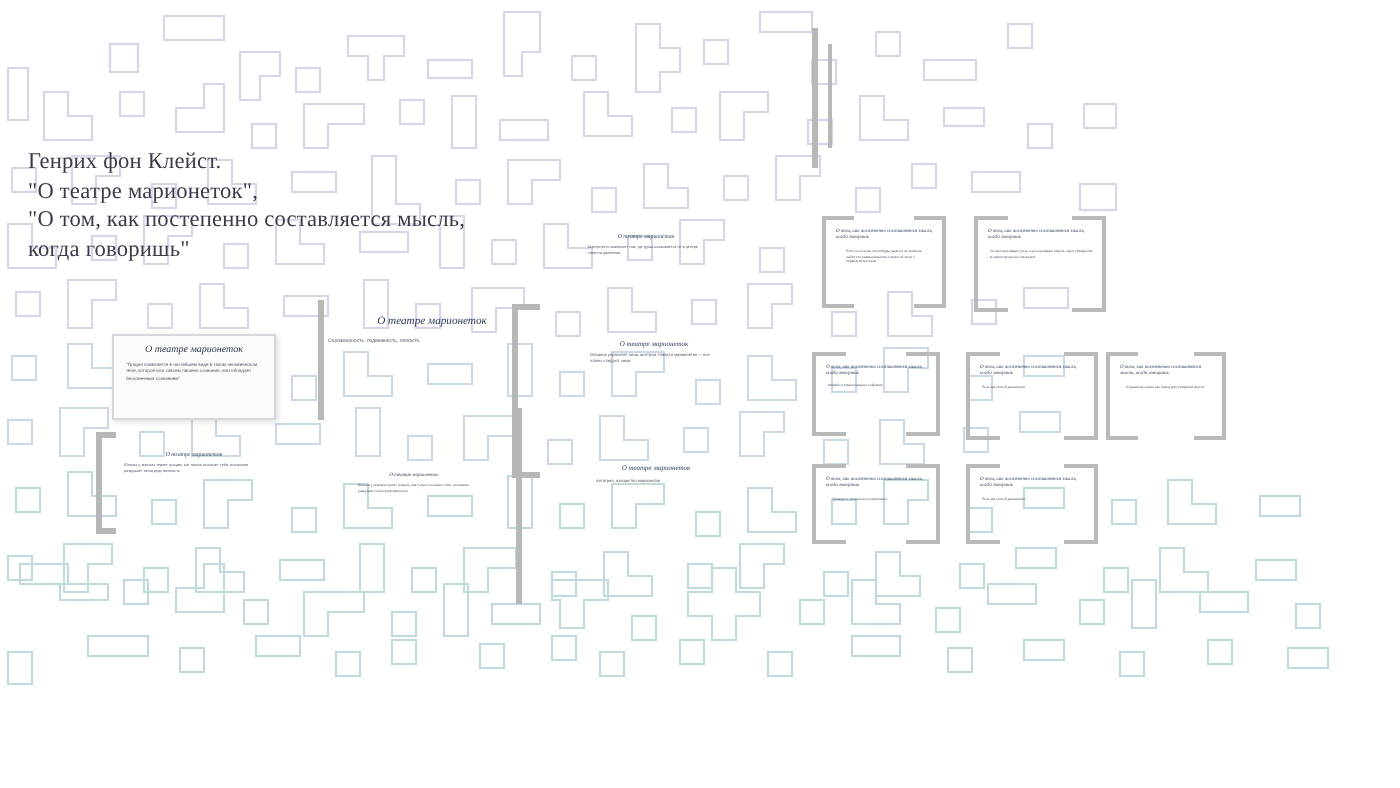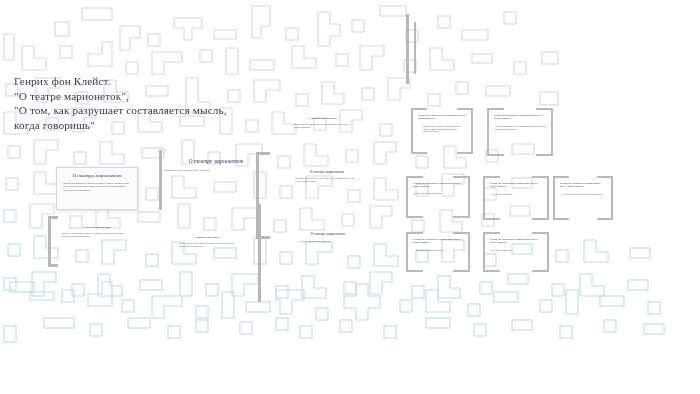--- a/index.html
+++ b/index.html
@@ -280,21 +280,21 @@
       <rect x="512" y="320" width="20" height="10"></rect>
       <rect x="560" y="326" width="12" height="12"></rect>
       <rect x="604" y="320" width="12" height="12"></rect>
       <rect x="644" y="324" width="20" height="10"></rect>
     </g>
   </svg>
   </div>
 
   <div id="title-block">Генрих фон Клейст.
 "О театре марионеток",
-"О том, как разрушает составляется мысль,
+"О том, как постепенно составляется мысль,
 когда говоришь"</div>
 
   <div class="vbrk" style="left:256px;top:152px;width:3px;height:86px;"></div>
   <div class="vbrk" style="left:258px;top:204px;width:3px;height:98px;"></div>
   <div class="vbrk" style="left:256px;top:152px;width:14px;height:2.6px;"></div>
   <div class="vbrk" style="left:256px;top:236px;width:14px;height:2.6px;"></div>
   <div class="vbrk" style="left:48px;top:216px;width:3px;height:50px;"></div>
   <div class="vbrk" style="left:48px;top:216px;width:10px;height:2.6px;"></div>
   <div class="vbrk" style="left:48px;top:264px;width:10px;height:2.6px;"></div>
   <div class="vbrk" style="left:159px;top:150px;width:3px;height:60px;"></div>

